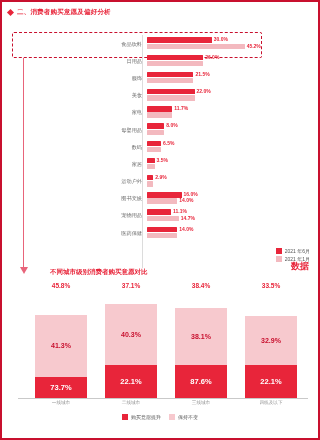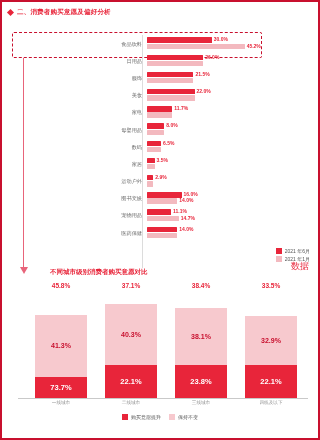--- a/index.html
+++ b/index.html
@@ -76,21 +76,21 @@
     position:absolute;left:134px;top:13px;width:1px;height:233px;background:#dcdcdc;
   }
   .legend{
     position:absolute;right:2px;bottom:4px;font-size:5px;line-height:8px;color:#555;
   }
   .legend div{display:flex;align-items:center;gap:3px;}
   .legend i{width:6px;height:6px;display:inline-block;}
   .legend .s1{background:#e8253a;}
   .legend .s2{background:#f3b9bf;}
   .topright-mark{
-    position:absolute;right:3px;bottom:-6px;font-size:9px;color:#e8253a;font-weight:normal;
+    position:absolute;right:3px;bottom:-6px;font-size:9px;color:#e8253a;font-weight:bold;
   }
   
   .subhead{
     position:absolute;left:50px;top:268px;
     font-size:6.5px;font-weight:bold;color:#e8253a;
   }
   .botchart{
     position:absolute;left:8px;top:282px;width:304px;height:150px;
   }
   .catrow{
@@ -268,21 +268,21 @@
       <div class="col">
         <div class="upper" style="height:61.949999999999996px">41.3%</div>
         <div class="lower" style="height:21.15px">73.7%</div>
       </div>
       <div class="col">
         <div class="upper" style="height:60.449999999999996px">40.3%</div>
         <div class="lower" style="height:33.150000000000006px">22.1%</div>
       </div>
       <div class="col">
         <div class="upper" style="height:57.150000000000006px">38.1%</div>
-        <div class="lower" style="height:32.7px">23.8%</div>
+        <div class="lower" style="height:32.7px">87.6%</div>
       </div>
       <div class="col">
         <div class="upper" style="height:49.349999999999994px">32.9%</div>
         <div class="lower" style="height:33.150000000000006px">22.1%</div>
       </div>
     </div>
   <div class="baseline"></div>
   <div class="xlabels" id="bot-xlabels">
       <div>一线城市</div>
       <div>二线城市</div>

